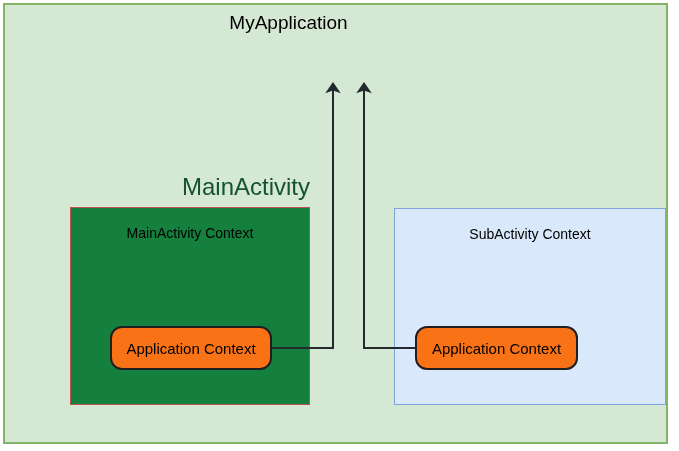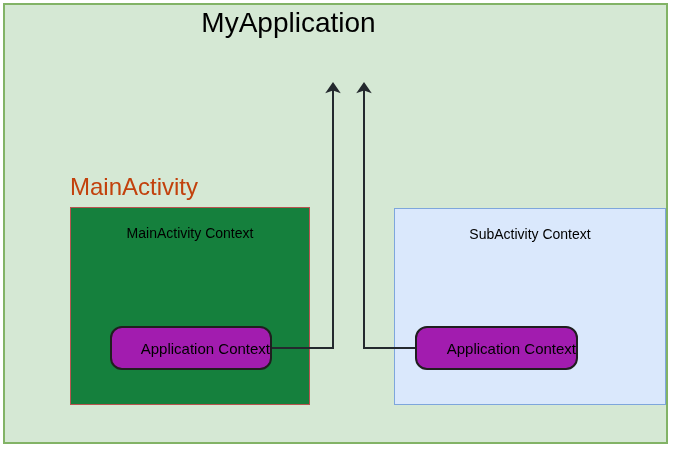--- a/index.html
+++ b/index.html
@@ -29,36 +29,36 @@
     background: #d5e8d4;
     border: 2px solid #82b366;
   }
   
   .app-title {
     position: absolute;
     left: 0;
     top: 8px;
     width: 577px;
     text-align: center;
-    font-size: 28px;
+    font-size: 19px;
     line-height: 30px;
     color: #000000;
     letter-spacing: 0px;
     z-index: 6;
   }
   .app-title .line1 { display: block; }
   .app-title .line2 { display: block; }
 
   
   .activity-heading {
     position: absolute;
     font-size: 24px;
     line-height: 28px;
-    color: #c2410c;
-    text-align: left;
+    color: #14532d;
+    text-align: right;
     z-index: 6;
   }
   #heading-main {
     left: 70px;
     top: 173px;
     width: 240px;
   }
   #heading-sub {
     left: 374px;
     top: 173px;
@@ -96,26 +96,26 @@
     text-align: center;
     font-size: 14px;
     line-height: 18px;
     color: #000000;
   }
 
   
   .ctx-node {
     position: absolute;
     box-sizing: border-box;
-    background: #a21caf;
+    background: #f97316;
     border: 2px solid #1f1f1f;
     border-radius: 12px;
     display: flex;
     align-items: center;
-    justify-content: flex-end;
+    justify-content: center;
     font-size: 15px;
     color: #000000;
     z-index: 5;
   }
   #ctx-main {
     left: 110px;
     top: 326px;
     width: 162px;
     height: 44px;
   }

